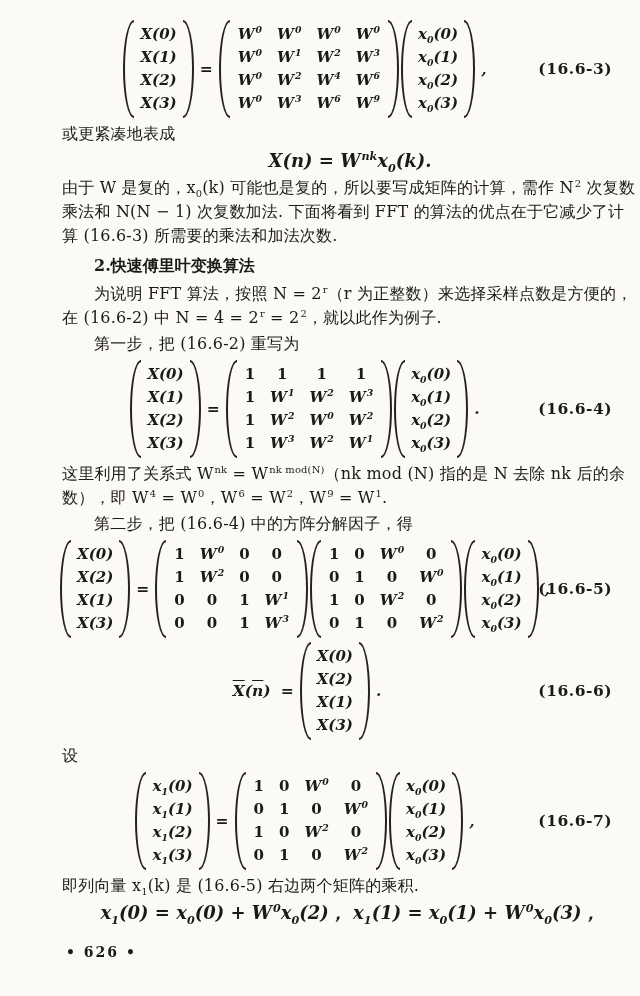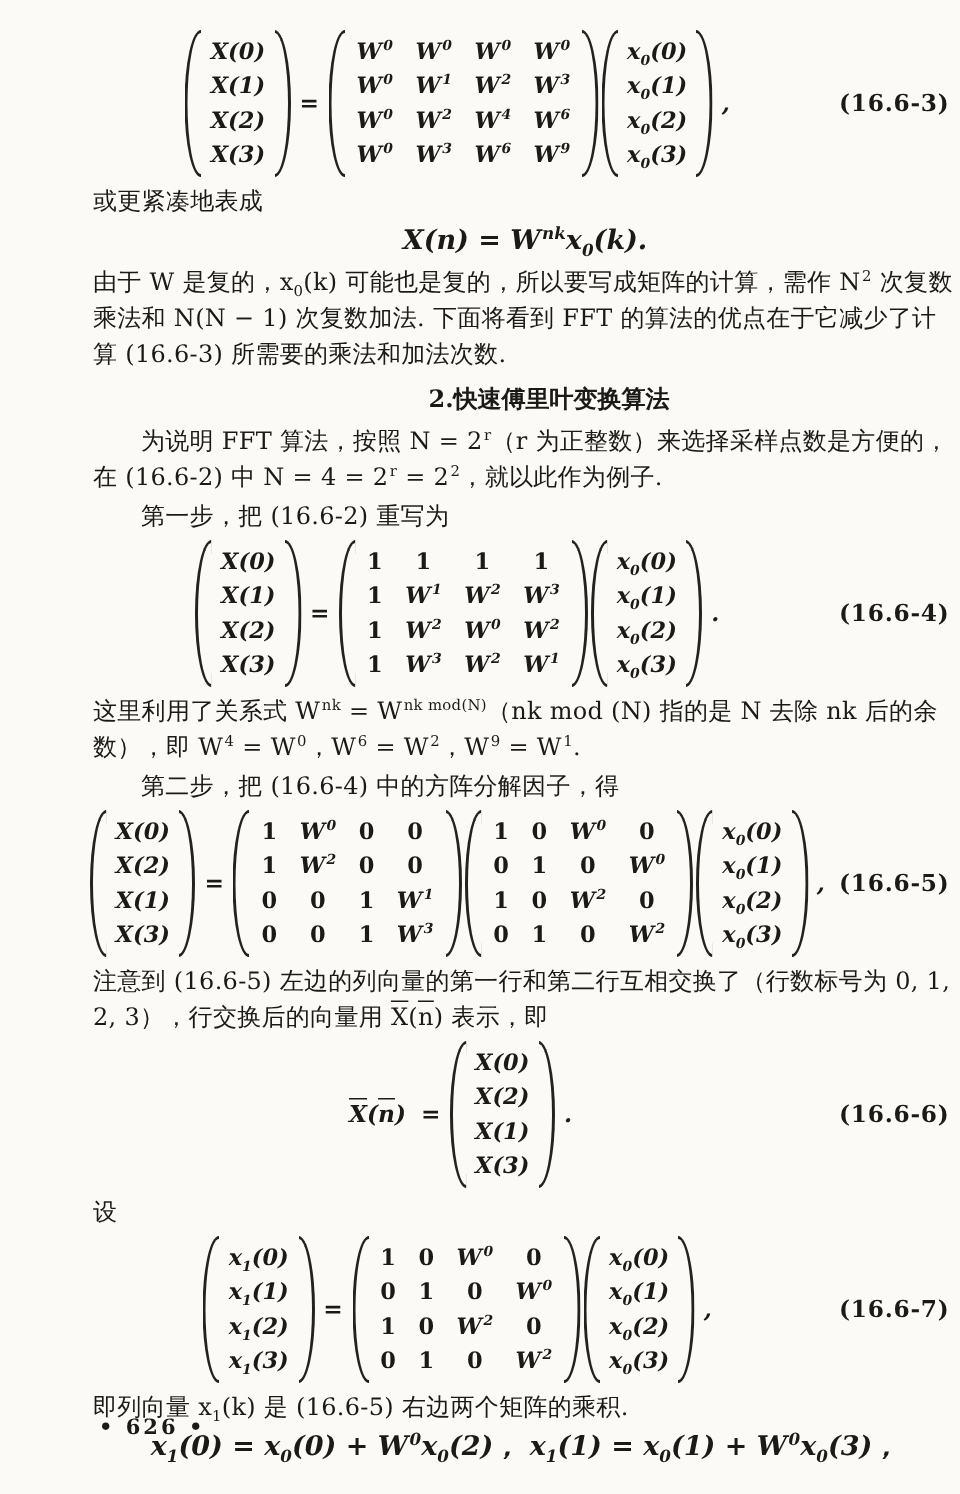--- a/index.html
+++ b/index.html
@@ -11,33 +11,33 @@
   }
   .page{
     position:relative;
     width:640px;height:996px;
     padding:16px 22px 0 42px;
     box-sizing:border-box;
     font-size:16px;line-height:24px;margin-left:20px;
   }
   p{margin:2px 0;font-weight:500;letter-spacing:0.2px;}
   p.ind{text-indent:2em;}
-  h3{margin:6px 0 4px 0;font-size:16px;font-weight:bold;text-indent:2em;text-align:center;}
+  h3{margin:6px 0 4px 0;font-size:16px;font-weight:bold;text-indent:2em;}
   sup{font-size:0.62em;line-height:0;margin-left:1px;}
   sub{font-size:0.62em;line-height:0;}
   .ovl{text-decoration:overline;}
   
   .eq-block{
     position:relative;display:flex;justify-content:center;align-items:center;
     margin:4px 0;min-height:30px;padding-right:86px;
   }
   .eq-row{display:inline-flex;align-items:center;font-weight:bold;}
   .eq-op{margin:0 5px;font-style:italic;font-size:15.5px;white-space:pre;}
   .eq-label{
-    position:absolute;right:5px;top:50%;transform:translateY(-50%);
+    position:absolute;right:26px;top:50%;transform:translateY(-50%);
     font-weight:bold;font-size:15.5px;letter-spacing:0.5px;
   }
   .mterm{display:inline-flex;align-items:stretch;margin:0 1px;}
   .paren{width:9px;flex:0 0 9px;border:0 solid #25221d;}
   .pl{border-left-width:2px;border-top-width:2px;border-bottom-width:2px;
       border-radius:100% 0 0 100% / 50% 0 0 50%;margin-right:1px;}
   .pr{border-right-width:2px;border-top-width:2px;border-bottom-width:2px;
       border-radius:0 100% 100% 0 / 0 50% 50% 0;margin-left:1px;}
   .vec{display:flex;flex-direction:column;justify-content:space-around;
        text-align:center;padding:3px 5px;}
@@ -237,21 +237,20 @@
             <span class="cell">x<sub>0</sub>(2)</span>
             <span class="cell">x<sub>0</sub>(3)</span>
           </span>
           <span class="paren pr"></span>
         </span>
         <span class="eq-op">,</span>
       </span>
       <span class="eq-label">(16.6-5)</span>
     </div>
 
-  <p>注意到 (16.6-5) 左边的列向量的第一行和第二行互相交换了（行数标号为 0, 1, 2, 3），行交换后的向量用 <span class="ovl">X</span>(<span class="ovl">n</span>) 表示，即</p>
 
   <div class="eq-block">
       <span class="eq-row">
         <span class="eq-op"><span class="ovl">X</span>(<span class="ovl">n</span>)</span>
         <span class="eq-op">=</span>
         <span class="mterm">
           <span class="paren pl"></span>
           <span class="vec">
             <span class="cell">X(0)</span>
             <span class="cell">X(2)</span>

